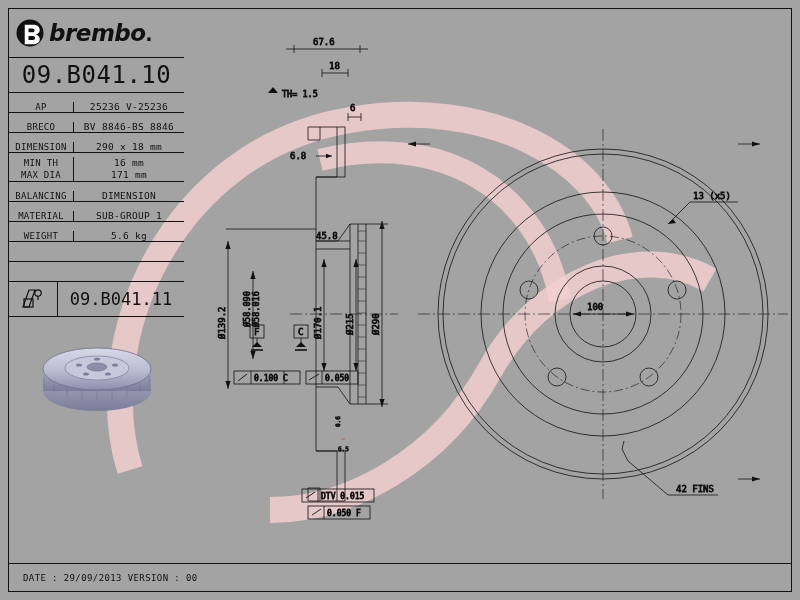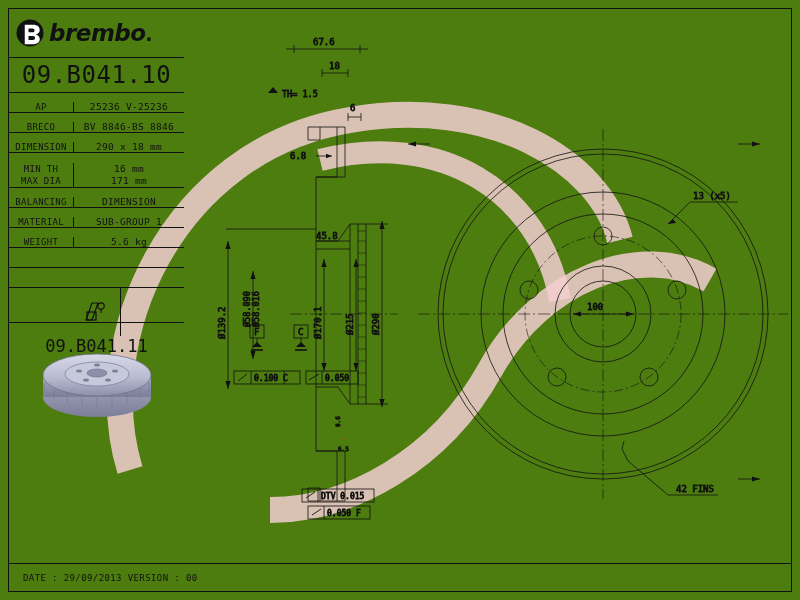--- a/index.html
+++ b/index.html
@@ -1,17 +1,17 @@
 <!DOCTYPE html>
 <html><head>
 <meta charset="utf-8">
 <style>
   html,body{margin:0;padding:0;background:#ffffff;}
   body{width:800px;height:600px;overflow:hidden;font-family:"Liberation Sans",sans-serif;}
-  .sheet{position:relative;width:800px;height:600px;background:#4d7c0f;}
+  .sheet{position:relative;width:800px;height:600px;background:#a3a3a3;}
   .frame{position:absolute;left:8px;top:8px;width:784px;height:584px;border:1px solid #111;box-sizing:border-box;}
 
   
   .wm{position:absolute;left:0;top:0;width:800px;height:600px;overflow:hidden;pointer-events:none;}
   .wm svg{position:absolute;left:50%;top:50%;transform:translate(-50%,-50%);}
 
   
   .leftblock{position:absolute;left:9px;top:9px;width:175px;}
   .logo{position:relative;height:48px;border-bottom:1px solid #111;display:flex;align-items:center;}
   .logo-mark{width:30px;height:30px;margin:0 4px 0 6px;flex:0 0 auto;}
@@ -19,27 +19,27 @@
   .logo-dot{font-size:23px;font-weight:bold;color:#111;}
 
   .pn{height:34px;border-bottom:1px solid #111;display:flex;align-items:center;justify-content:center;}
   .pn span{font-family:"DejaVu Sans Mono",monospace;font-size:24px;letter-spacing:0.5px;color:#111;}
 
   .row{display:flex;height:19px;border-bottom:1px solid #111;align-items:flex-end;}
   .row .k{width:64px;flex:0 0 64px;border-right:1px solid #111;display:flex;align-items:center;justify-content:center;
           font-family:"DejaVu Sans Mono",monospace;font-size:9px;color:#111;letter-spacing:0.3px;}
   .row .v{flex:1;display:flex;align-items:center;justify-content:center;
           font-family:"DejaVu Sans Mono",monospace;font-size:9.5px;color:#111;letter-spacing:0.3px;}
-  .row.tall{height:28px;margin-top:6px;}
+  .row.tall{height:28px;}
   .row.tall .k{flex-direction:column;justify-content:center;line-height:12px;}
   .row.tall .v{flex-direction:column;justify-content:center;line-height:12px;}
   .row.empty{height:19px;}
   .row.empty .k,.row.empty .v{border-right-color:#111;}
 
-  .pn2{height:34px;border-bottom:1px solid #111;display:flex;align-items:center;flex-direction:column;}
+  .pn2{height:34px;border-bottom:1px solid #111;display:flex;align-items:center;}
   .pn2 .ic{width:48px;flex:0 0 48px;border-right:1px solid #111;height:100%;display:flex;align-items:center;justify-content:center;}
   .pn2 .t{flex:1;display:flex;align-items:center;justify-content:center;font-family:"DejaVu Sans Mono",monospace;font-size:17px;color:#111;}
 
   .photo{height:112px;display:flex;align-items:center;justify-content:center;}
 
   
   .datebar{position:absolute;left:9px;top:563px;width:782px;height:28px;border-top:1px solid #111;display:flex;align-items:center;}
   .datebar span{font-family:"DejaVu Sans Mono",monospace;font-size:9px;color:#111;margin-left:14px;letter-spacing:0.4px;}
 
   

